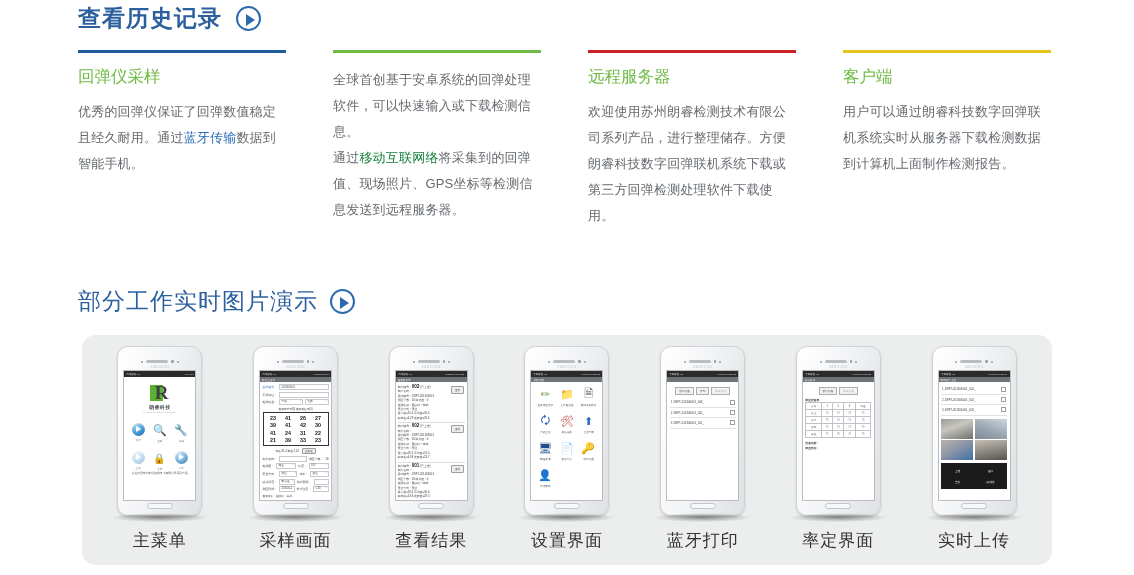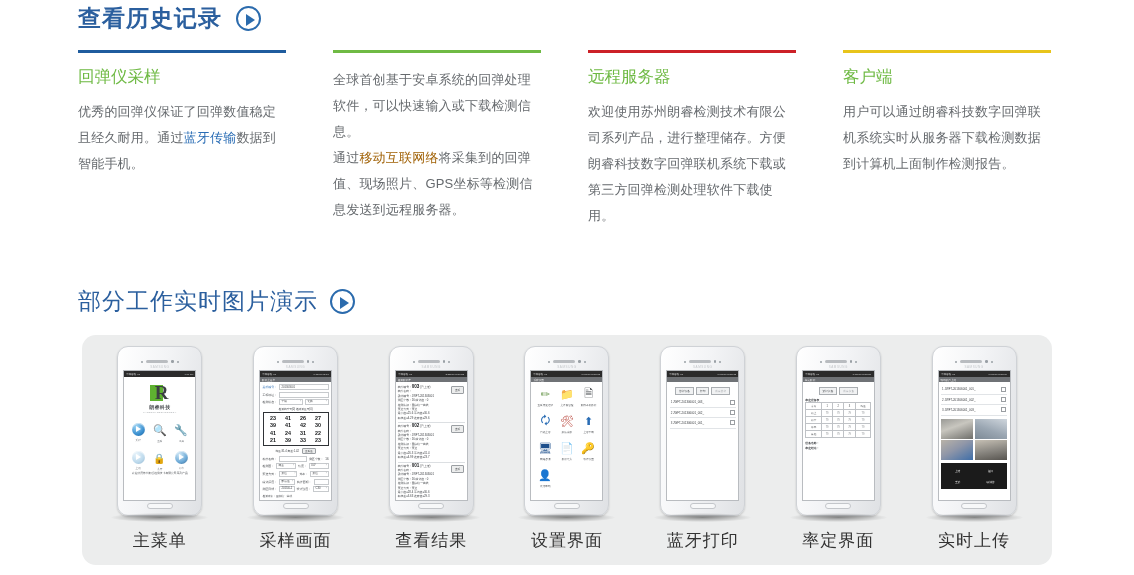--- a/index.html
+++ b/index.html
@@ -42,21 +42,21 @@
   .col-rule { height:3px; width:208px; }
   .col-title {
     font-size:16.5px; color:#6fba44; margin-top:14px; line-height:1.1;
     font-weight:normal;
   }
   .col-body {
     margin-top:14px; font-size:13px; color:#666a6e;
     line-height:26px; letter-spacing:0.2px;
   }
   .hl-blue { color:#2a6db5; }
-  .hl-pink { color:#a16207; }
+  .hl-pink { color:#15803d; }
   .col-body p { margin:0; }
 
   
   .sec2-header {
     position:absolute; left:78px; top:289px;
     display:flex; align-items:center; gap:12px;
   }
   .sec2-title {
     font-size:23px; color:#2b5f9e; letter-spacing:1px; line-height:1;
   }

